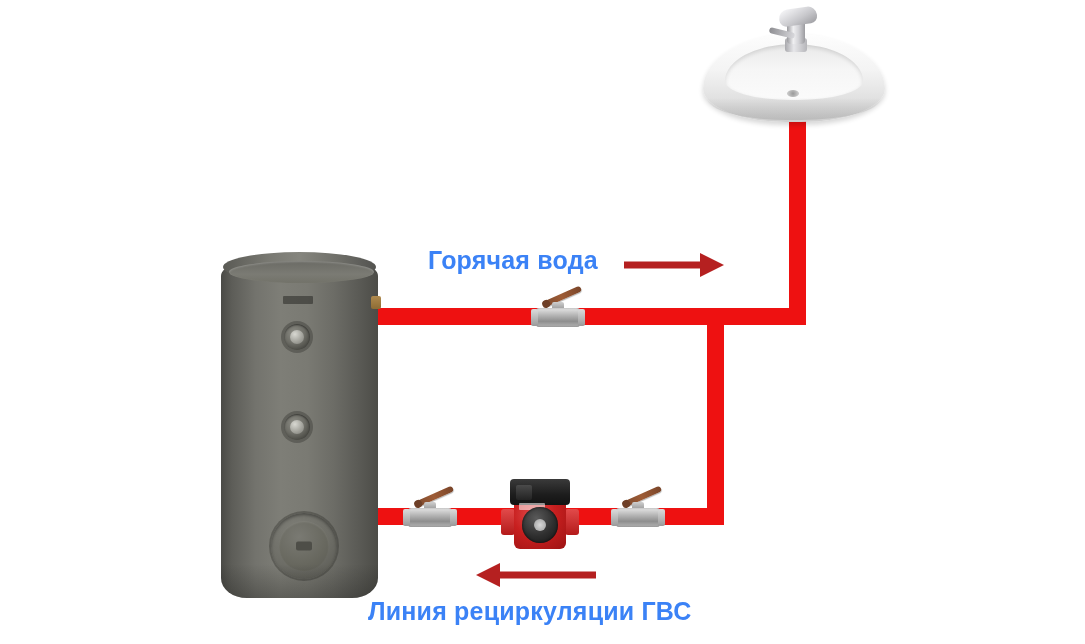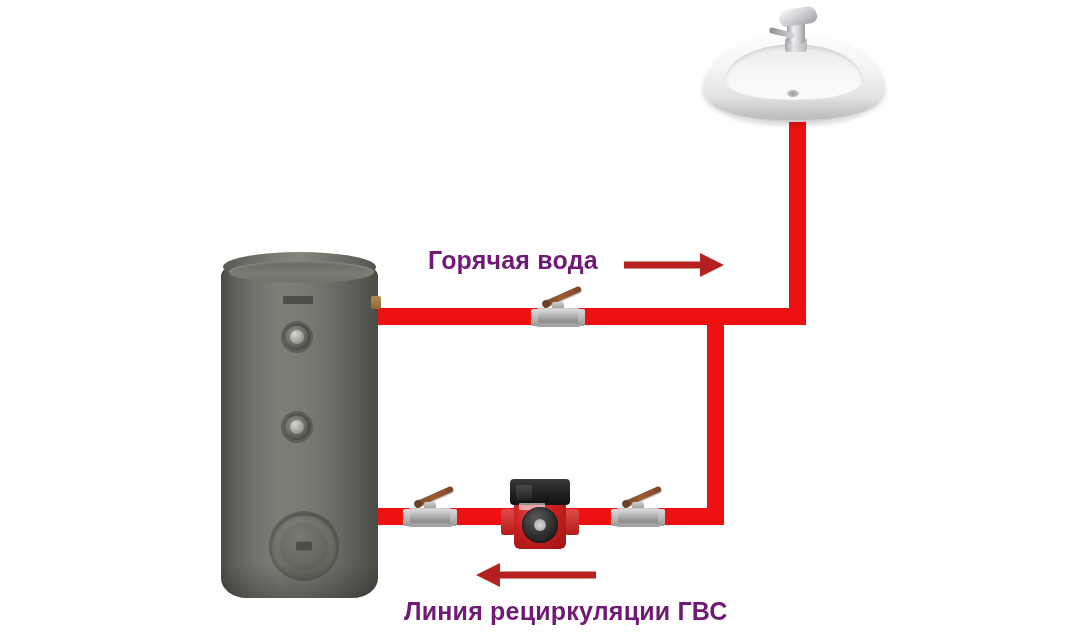--- a/index.html
+++ b/index.html
@@ -23,32 +23,32 @@
   .pipe {
     position: absolute;
     background: #ee1111;
   }
   .pipe-h { height: 17px; }
   .pipe-v { width: 17px; }
 
   
   .label {
     position: absolute;
-    color: #701a75;
+    color: #3b82f6;
     font-weight: bold;
     white-space: nowrap;
     letter-spacing: .2px;
   }
   #label-hot {
     left: 428px;
     top: 246px;
     font-size: 25px;
   }
   #label-recirc {
-    left: 404px;
+    left: 368px;
     top: 597px;
     font-size: 25px;
   }
 
   
   .arrow { position: absolute; }
 
   
   #tank {
     position: absolute;

